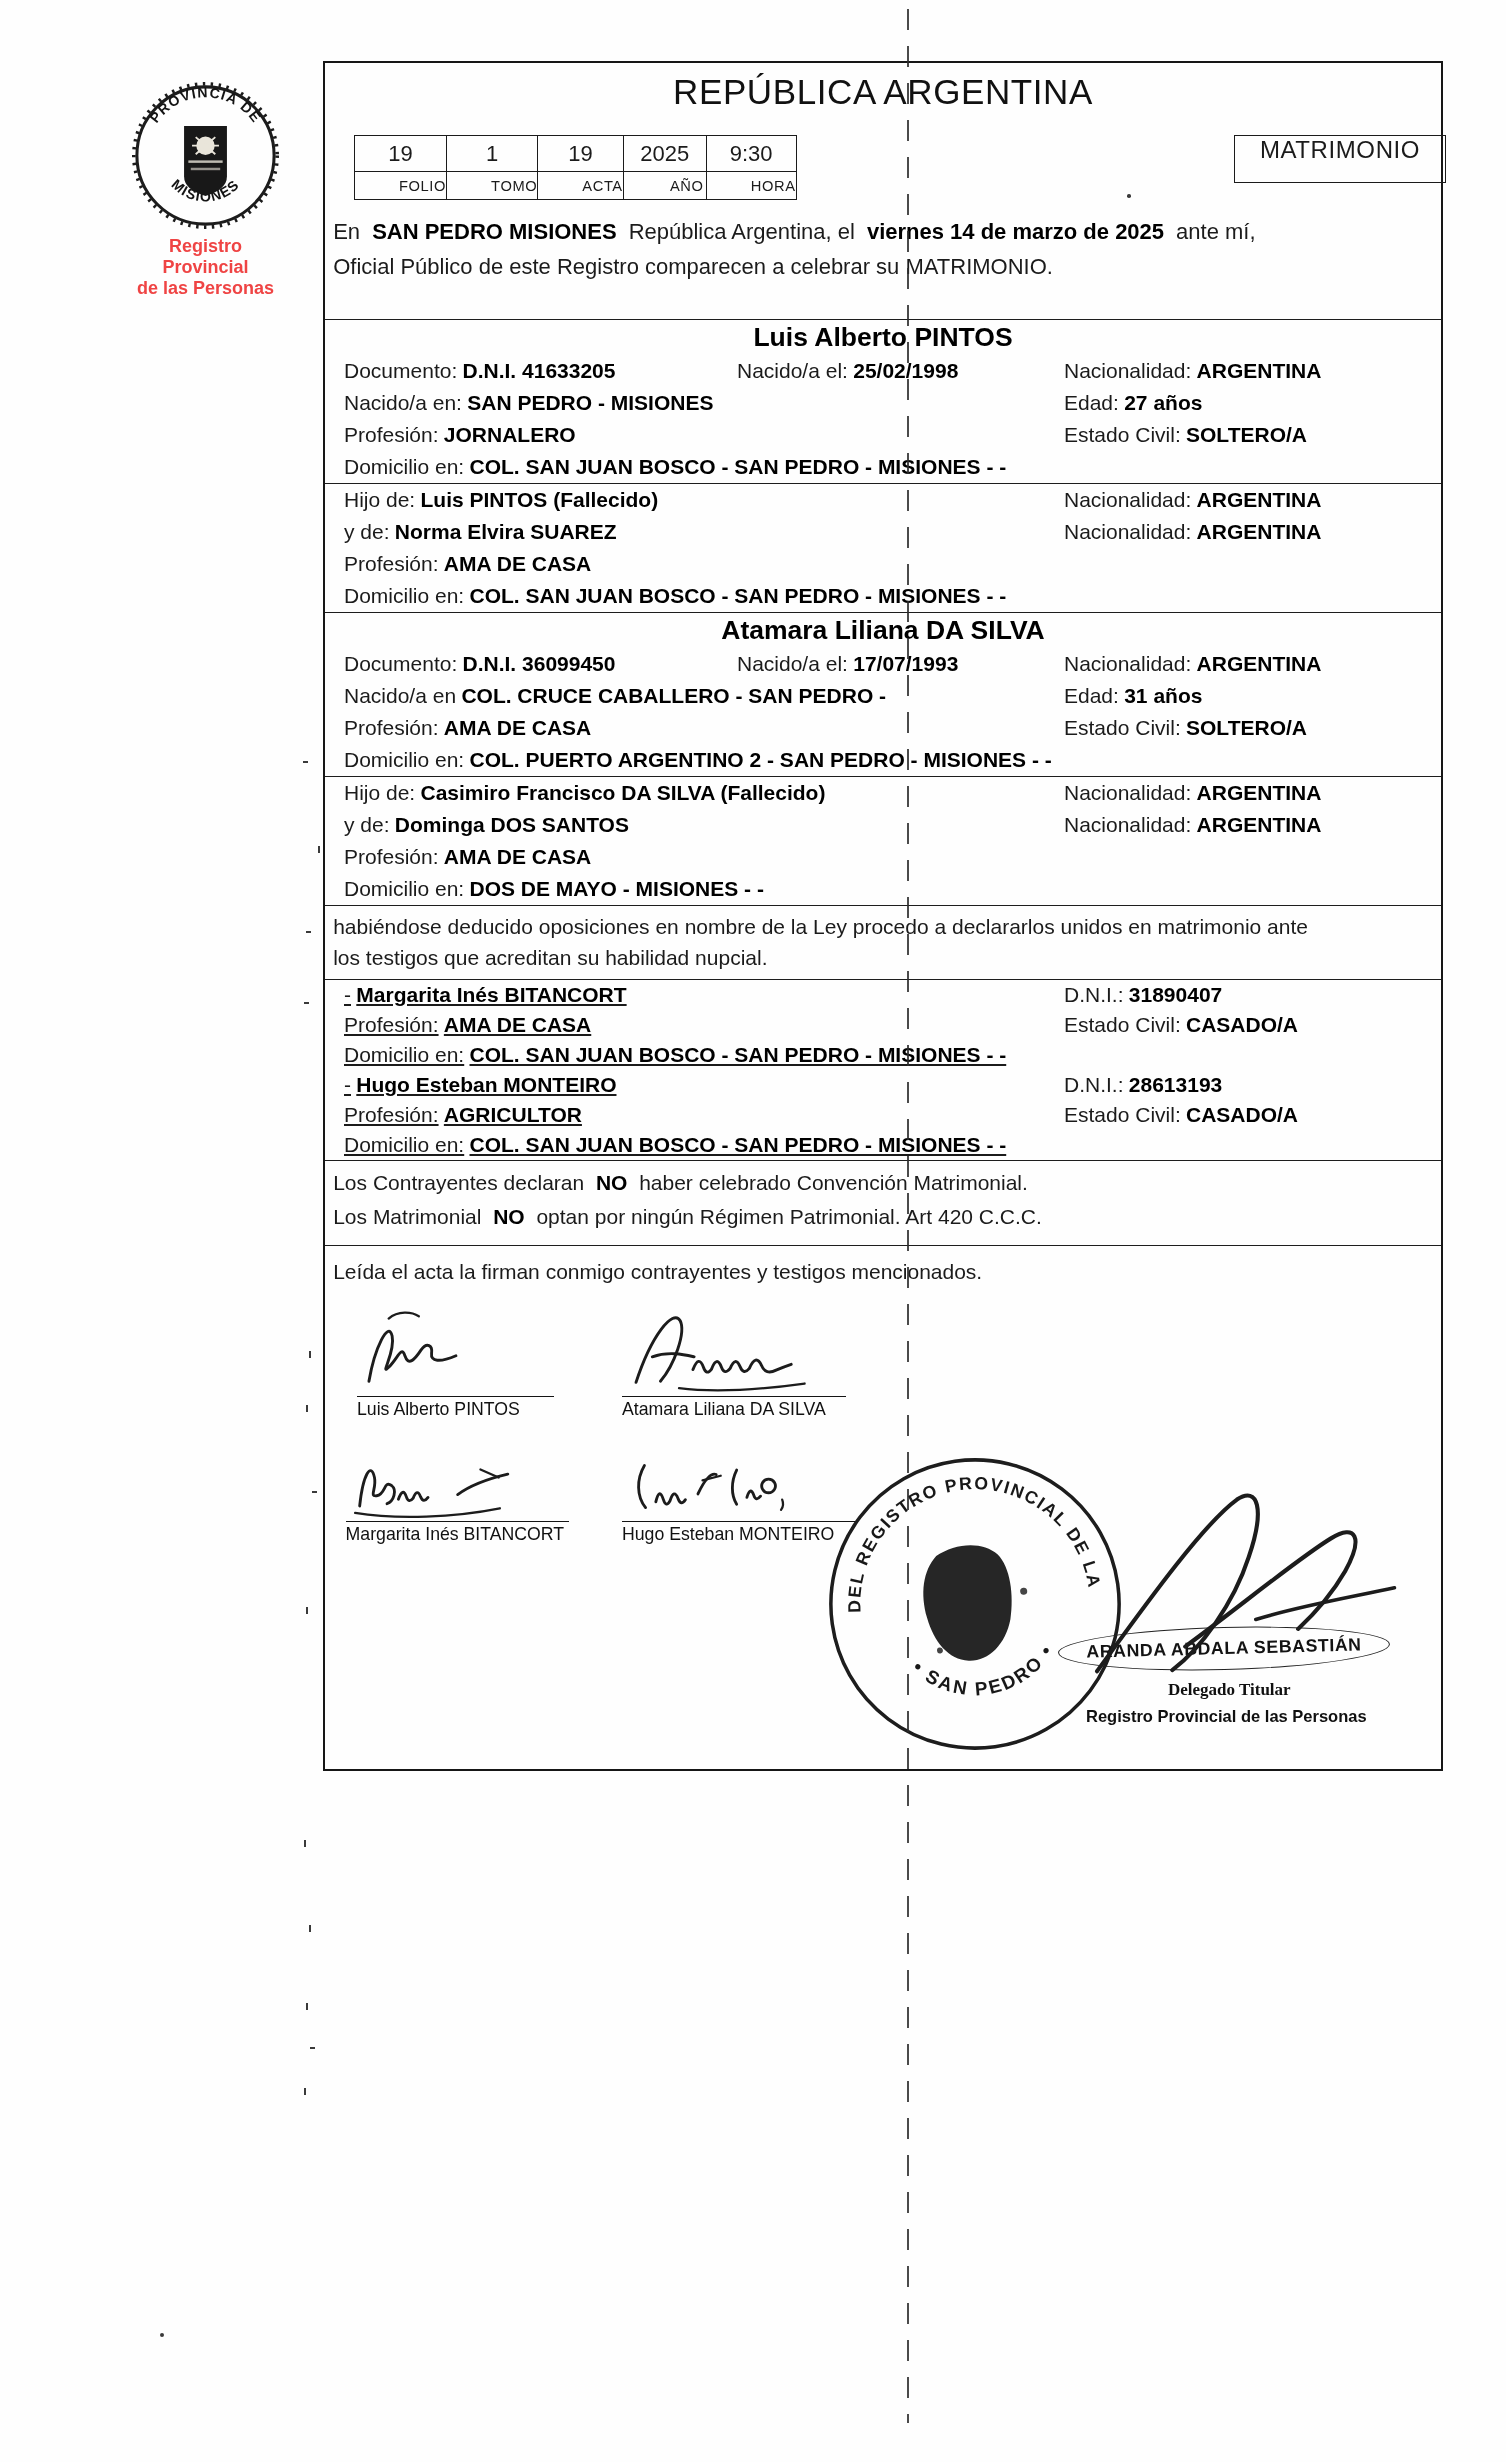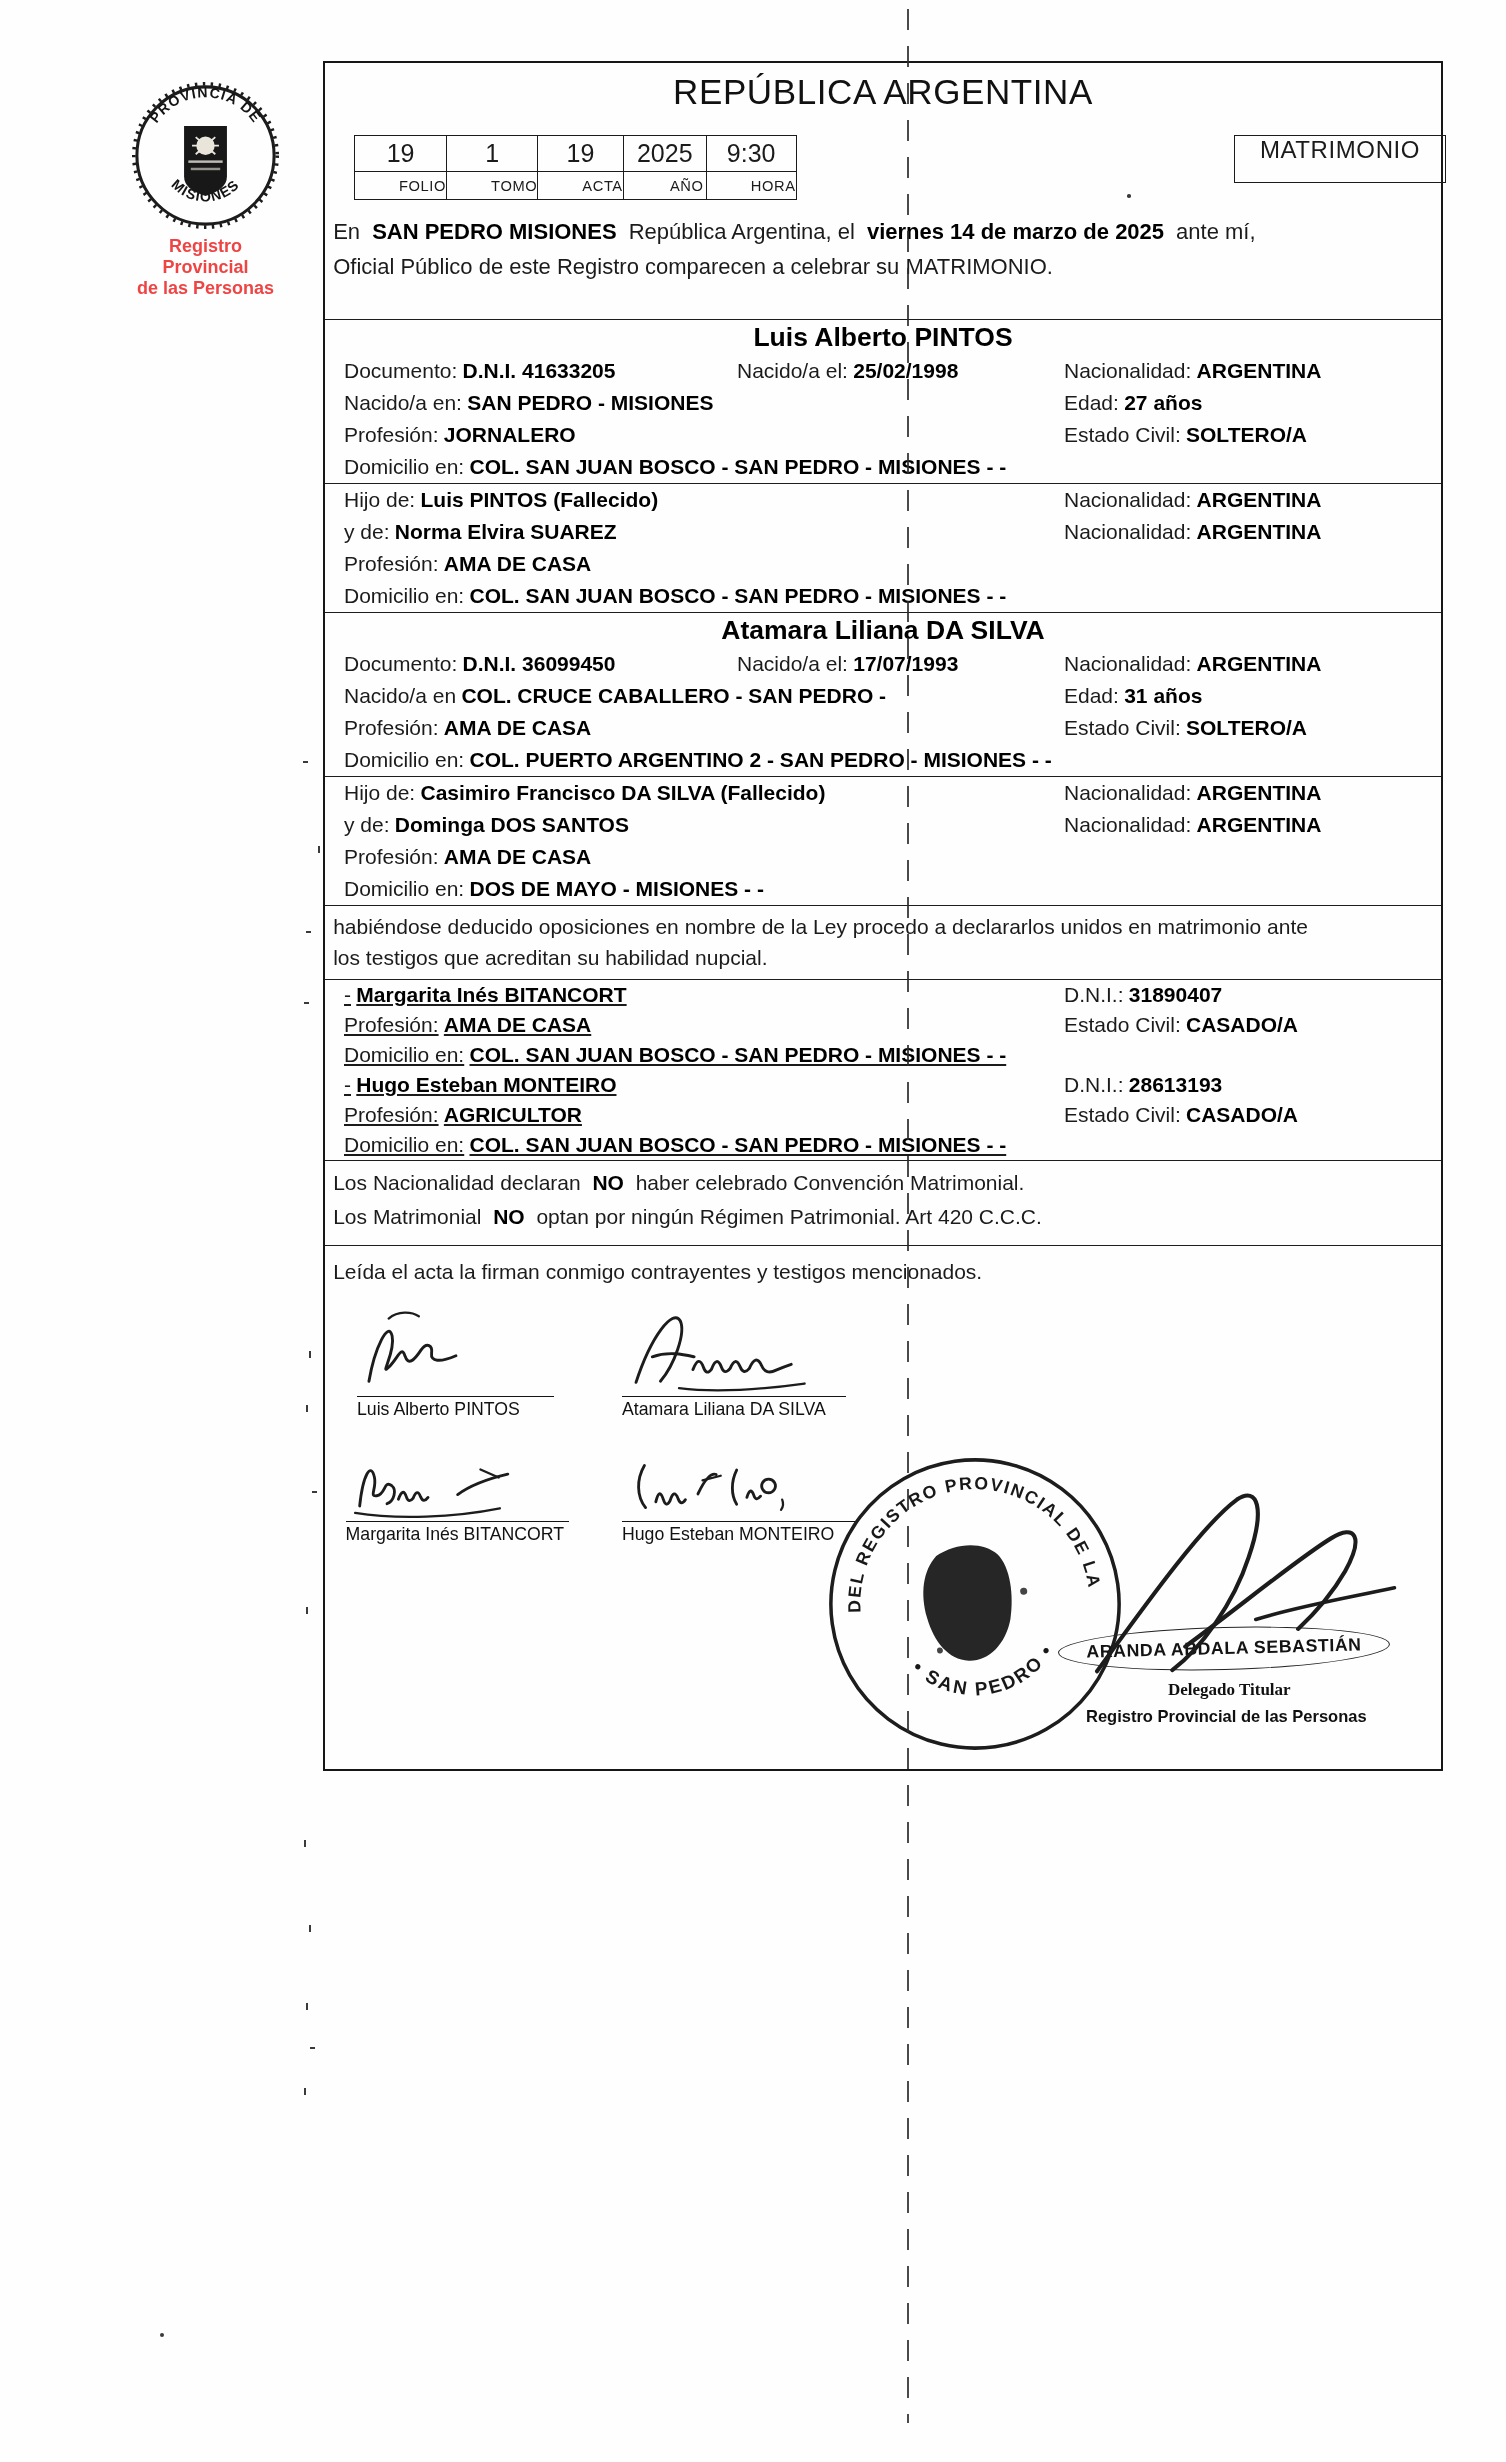--- a/index.html
+++ b/index.html
@@ -12,21 +12,21 @@
   .side{position:absolute;left:127px;top:82px;width:157px;text-align:center;}
   .side .caption{margin-top:4.7px;font-size:18px;font-weight:700;line-height:21px;color:#ef4444;}
   
   .doc{position:absolute;left:323px;top:61px;width:1116px;border:2.4px solid #161616;background:transparent;}
   .hr{height:0;border-top:1.8px solid #1d1d1d;}
   
   .sec-header{position:relative;height:256px;}
   .doc-title{position:absolute;left:0;right:0;top:9.4px;text-align:center;font-size:35px;letter-spacing:0.6px;color:#111;}
   .folio{position:absolute;left:29px;top:72px;border-collapse:collapse;}
   .folio td{border:1.8px solid #1b1b1b;text-align:center;padding:0;}
-  .folio .vals td{width:82px;height:35px;font-size:25px;}
+  .folio .vals td{width:82px;height:35px;font-size:22px;}
   .folio .labs td{height:27px;font-size:14.7px;letter-spacing:0.6px;padding-left:44px;}
   .type-box{position:absolute;left:909px;top:72px;width:210px;height:46px;border:1.8px solid #1b1b1b;
             display:flex;justify-content:center;font-size:24px;letter-spacing:0.6px;}
   .intro{position:absolute;left:8.2px;top:151px;font-size:22px;line-height:35px;white-space:nowrap;}
   b{font-weight:700;color:#000;}
   .ml{margin-left:5.9px;}
   
   .row{position:relative;height:32px;line-height:32px;font-size:21px;padding-left:19px;white-space:nowrap;}
   .row .mid{position:absolute;left:412px;top:0;}
   .row .right{position:absolute;left:739px;top:0;}
@@ -230,21 +230,21 @@
       </div>
       <div class="row wrow">
         <span>Domicilio en:</span><span class="v">COL. SAN JUAN BOSCO - SAN PEDRO - MISIONES - -</span>
       </div>
     </div>
 
     <div class="hr"></div>
 
     <div class="decl">
       <div>
-        <span>Los Nacionalidad declaran</span>
+        <span>Los Contrayentes declaran</span>
         <b class="ml">NO</b>
         <span class="ml">haber celebrado Convención Matrimonial.</span>
       </div>
       <div>
         <span>Los Matrimonial</span>
         <b class="ml">NO</b>
         <span class="ml">optan por ningún Régimen Patrimonial. Art 420 C.C.C.</span>
       </div>
     </div>
 

